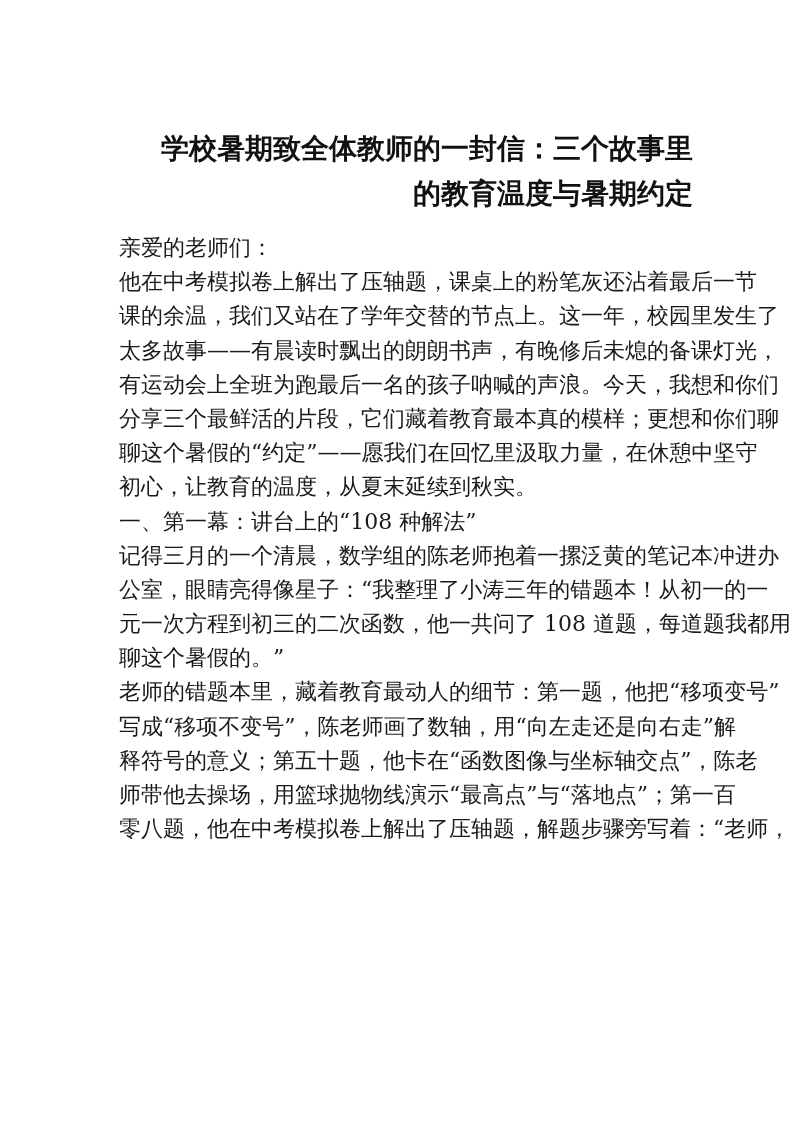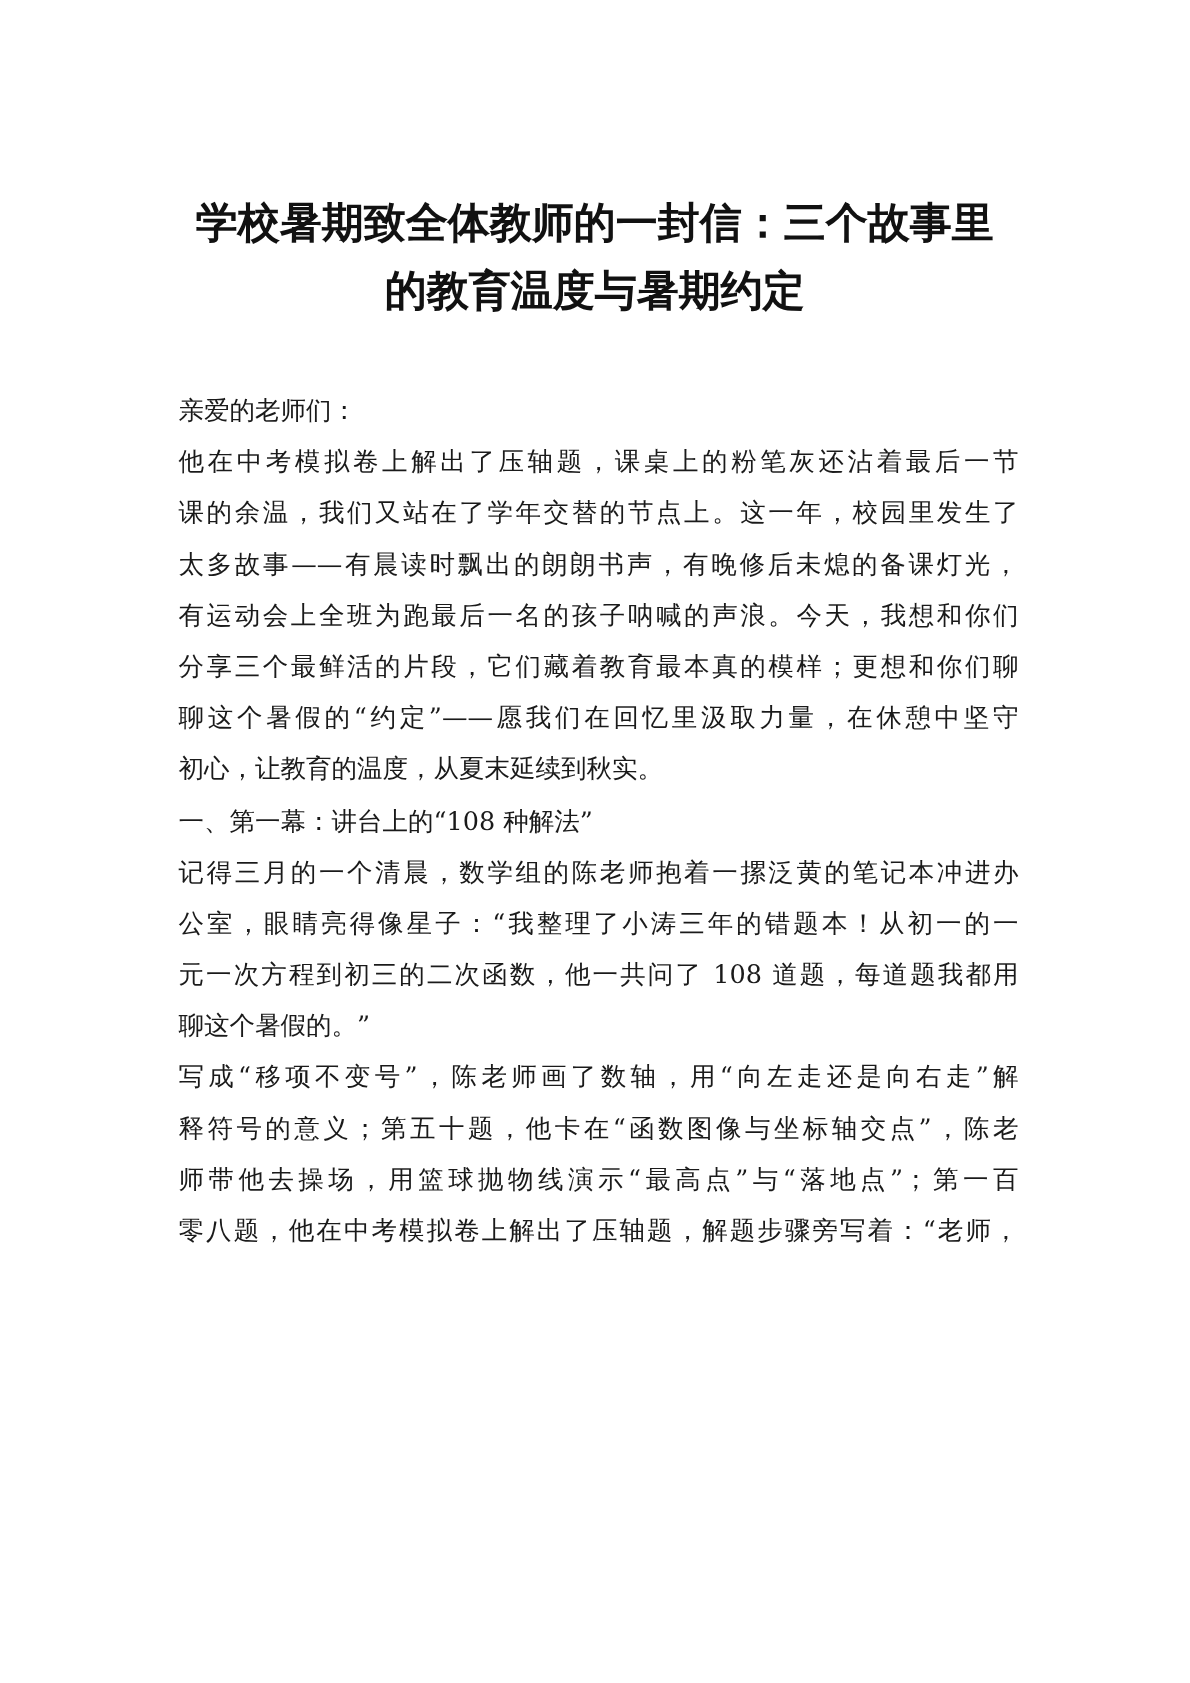--- a/index.html
+++ b/index.html
@@ -2,29 +2,29 @@
 <html><head>
 <meta charset="utf-8">
 <style>
   html, body { margin: 0; padding: 0; background: #ffffff; }
   body { width: 793px; height: 1122px; overflow: hidden; position: relative; }
   .page {
     position: absolute; left: 0; top: 0; width: 793px; height: 1122px; background: #ffffff;
     font-family: "DejaVu Serif", "Liberation Serif", serif; color: #1a1a1a;
   }
   .title {
-    position: absolute; left: 100px; width: 593px; text-align: center;
-    font-family: Liberation Sans, sans-serif;
+    position: absolute; left: 100px; width: 593px; text-align: right;
+    font-family: Liberation Serif, serif;
     font-weight: bold; font-size: 28px; line-height: 45px; margin: 0; color: #111;
     top: 126px;
   }
   .title span { display: block; white-space: nowrap; }
   .body {
-    position: absolute; left: 119px; top: 257px; width: 560px;
-    font-size: 17px; line-height: 34.2px; margin: 0;
+    position: absolute; left: 119px; top: 231px; width: 560px;
+    font-size: 22px; line-height: 34.2px; margin: 0;
   }
   .line { display: block; white-space: nowrap; text-align: justify; text-align-last: justify; height: 34.2px; }
   .line.last { text-align-last: left; }
 </style>
 </head>
 <body>
 
 <div class="page">
   <h1 class="title">
     <span>学校暑期致全体教师的一封信：三个故事里</span>
@@ -49,19 +49,20 @@
     </div>
 
     <div>
       <span class="line">记得三月的一个清晨，数学组的陈老师抱着一摞泛黄的笔记本冲进办</span>
       <span class="line">公室，眼睛亮得像星子：“我整理了小涛三年的错题本！从初一的一</span>
       <span class="line">元一次方程到初三的二次函数，他一共问了 108 道题，每道题我都用</span>
       <span class="line last">聊这个暑假的。”</span>
     </div>
 
     <div>
+      <span class="line">老师的错题本里，藏着教育最动人的细节：第一题，他把“移项变号”</span>
       <span class="line">写成“移项不变号”，陈老师画了数轴，用“向左走还是向右走”解</span>
       <span class="line">释符号的意义；第五十题，他卡在“函数图像与坐标轴交点”，陈老</span>
       <span class="line">师带他去操场，用篮球抛物线演示“最高点”与“落地点”；第一百</span>
       <span class="line">零八题，他在中考模拟卷上解出了压轴题，解题步骤旁写着：“老师，</span>
     </div>
   </div>
 </div>
 
 </body></html>

